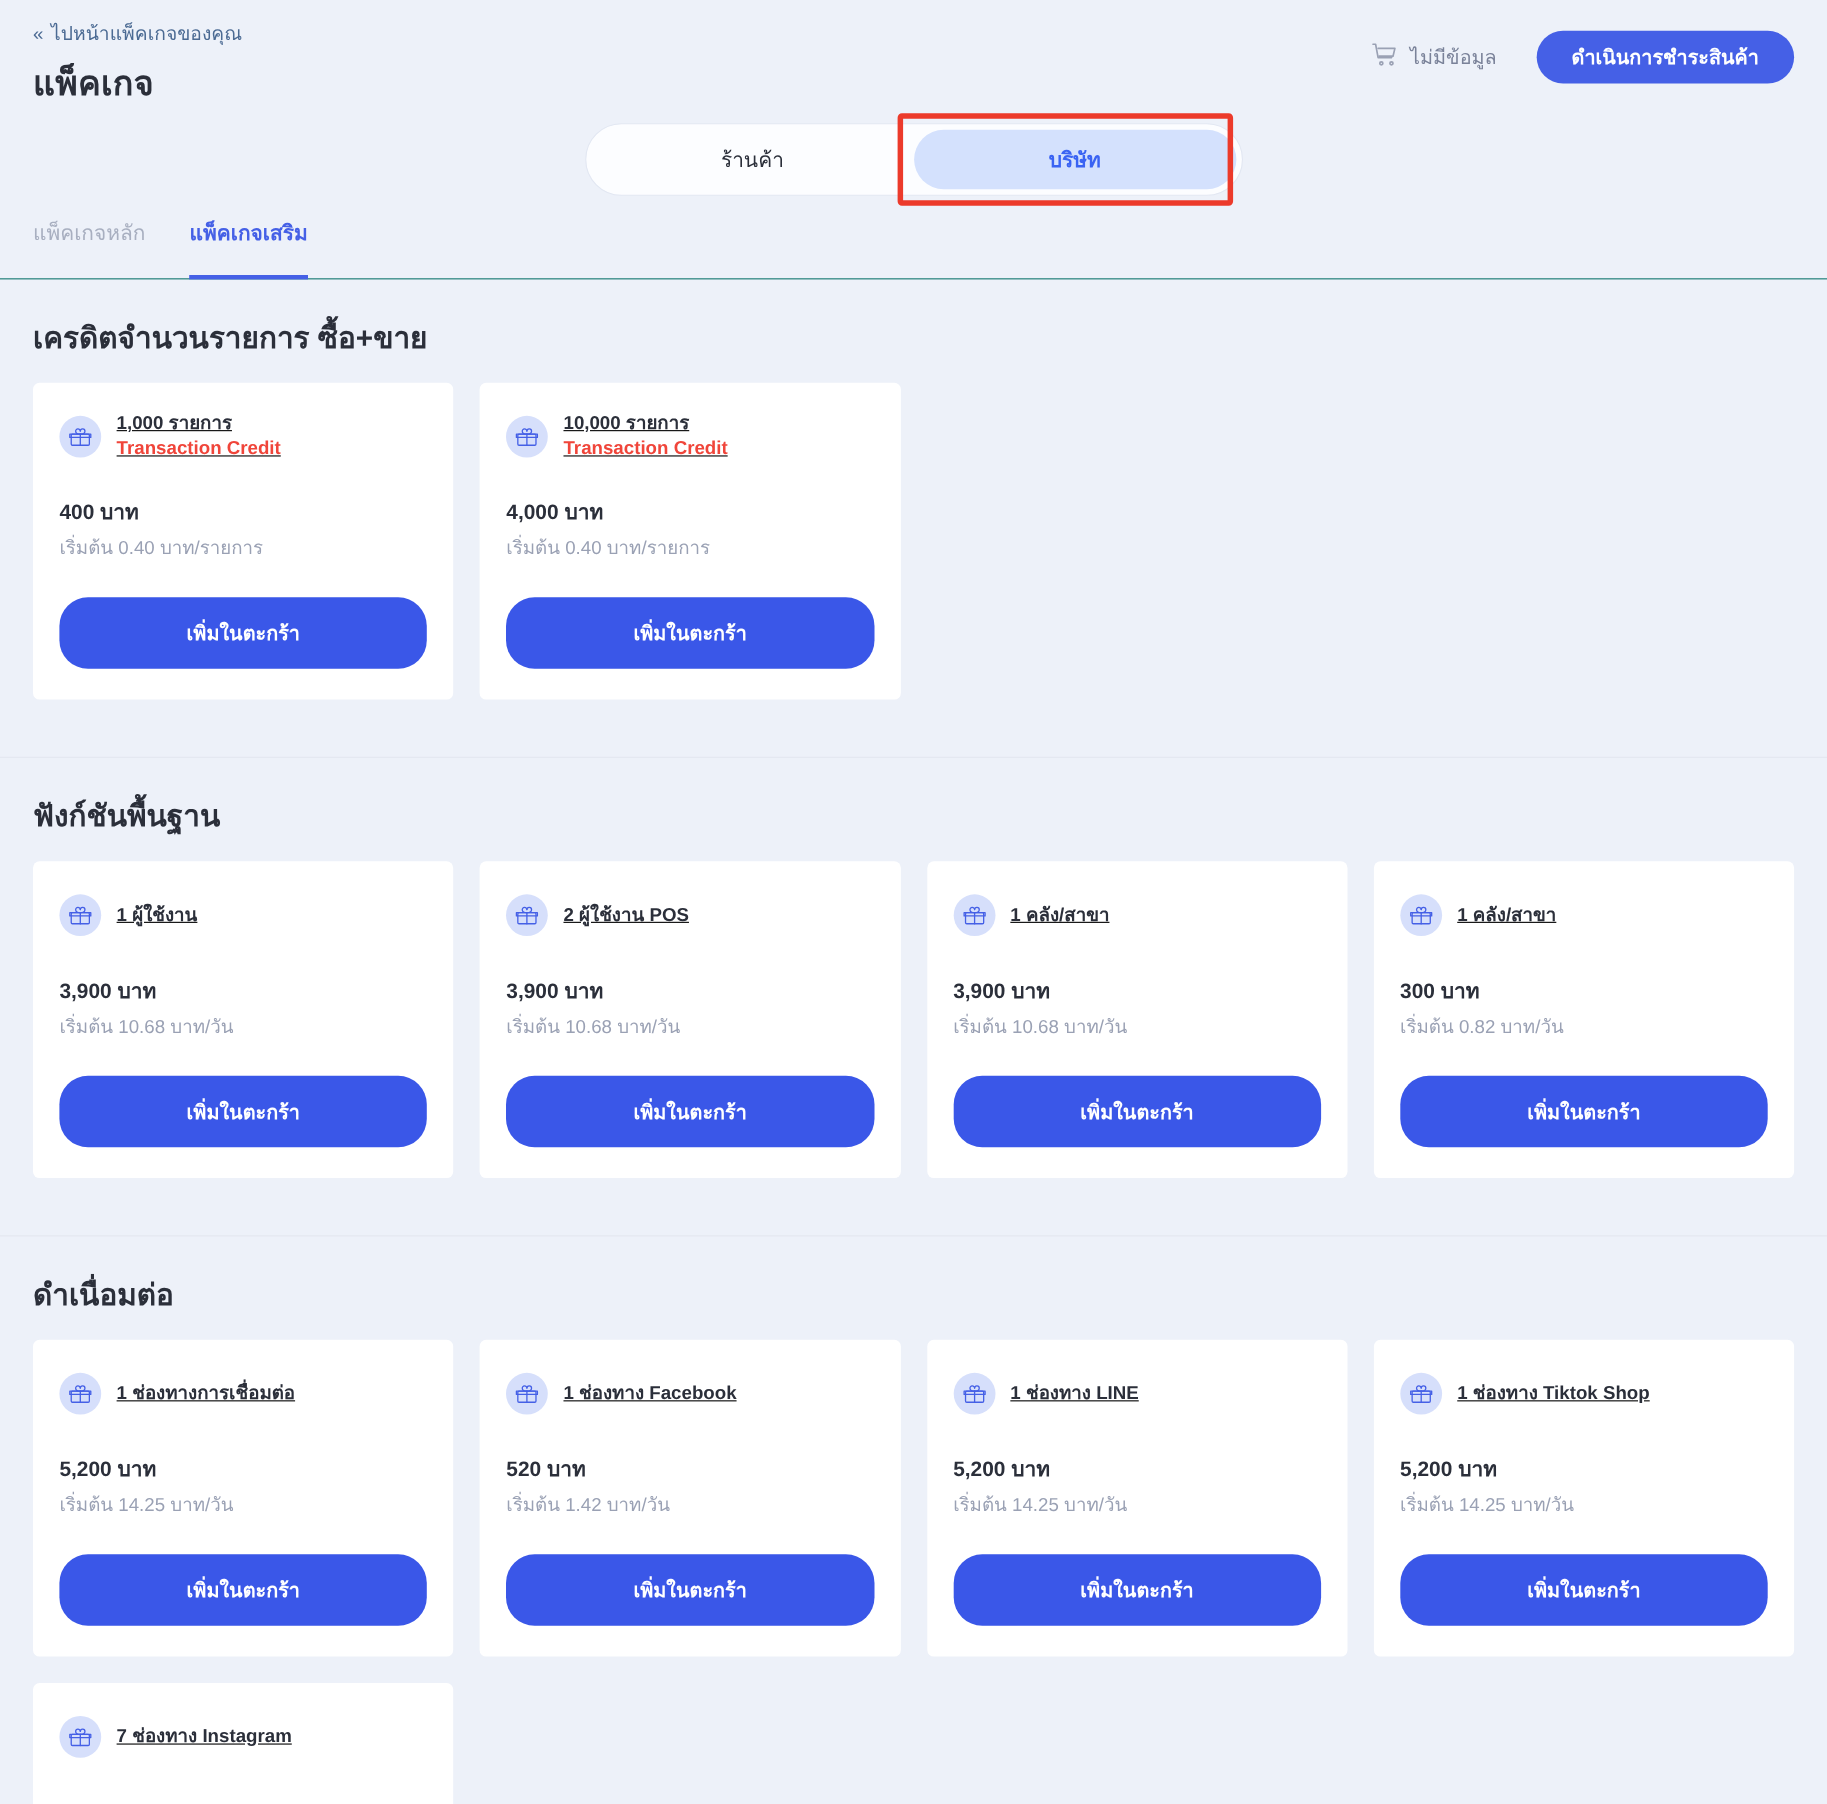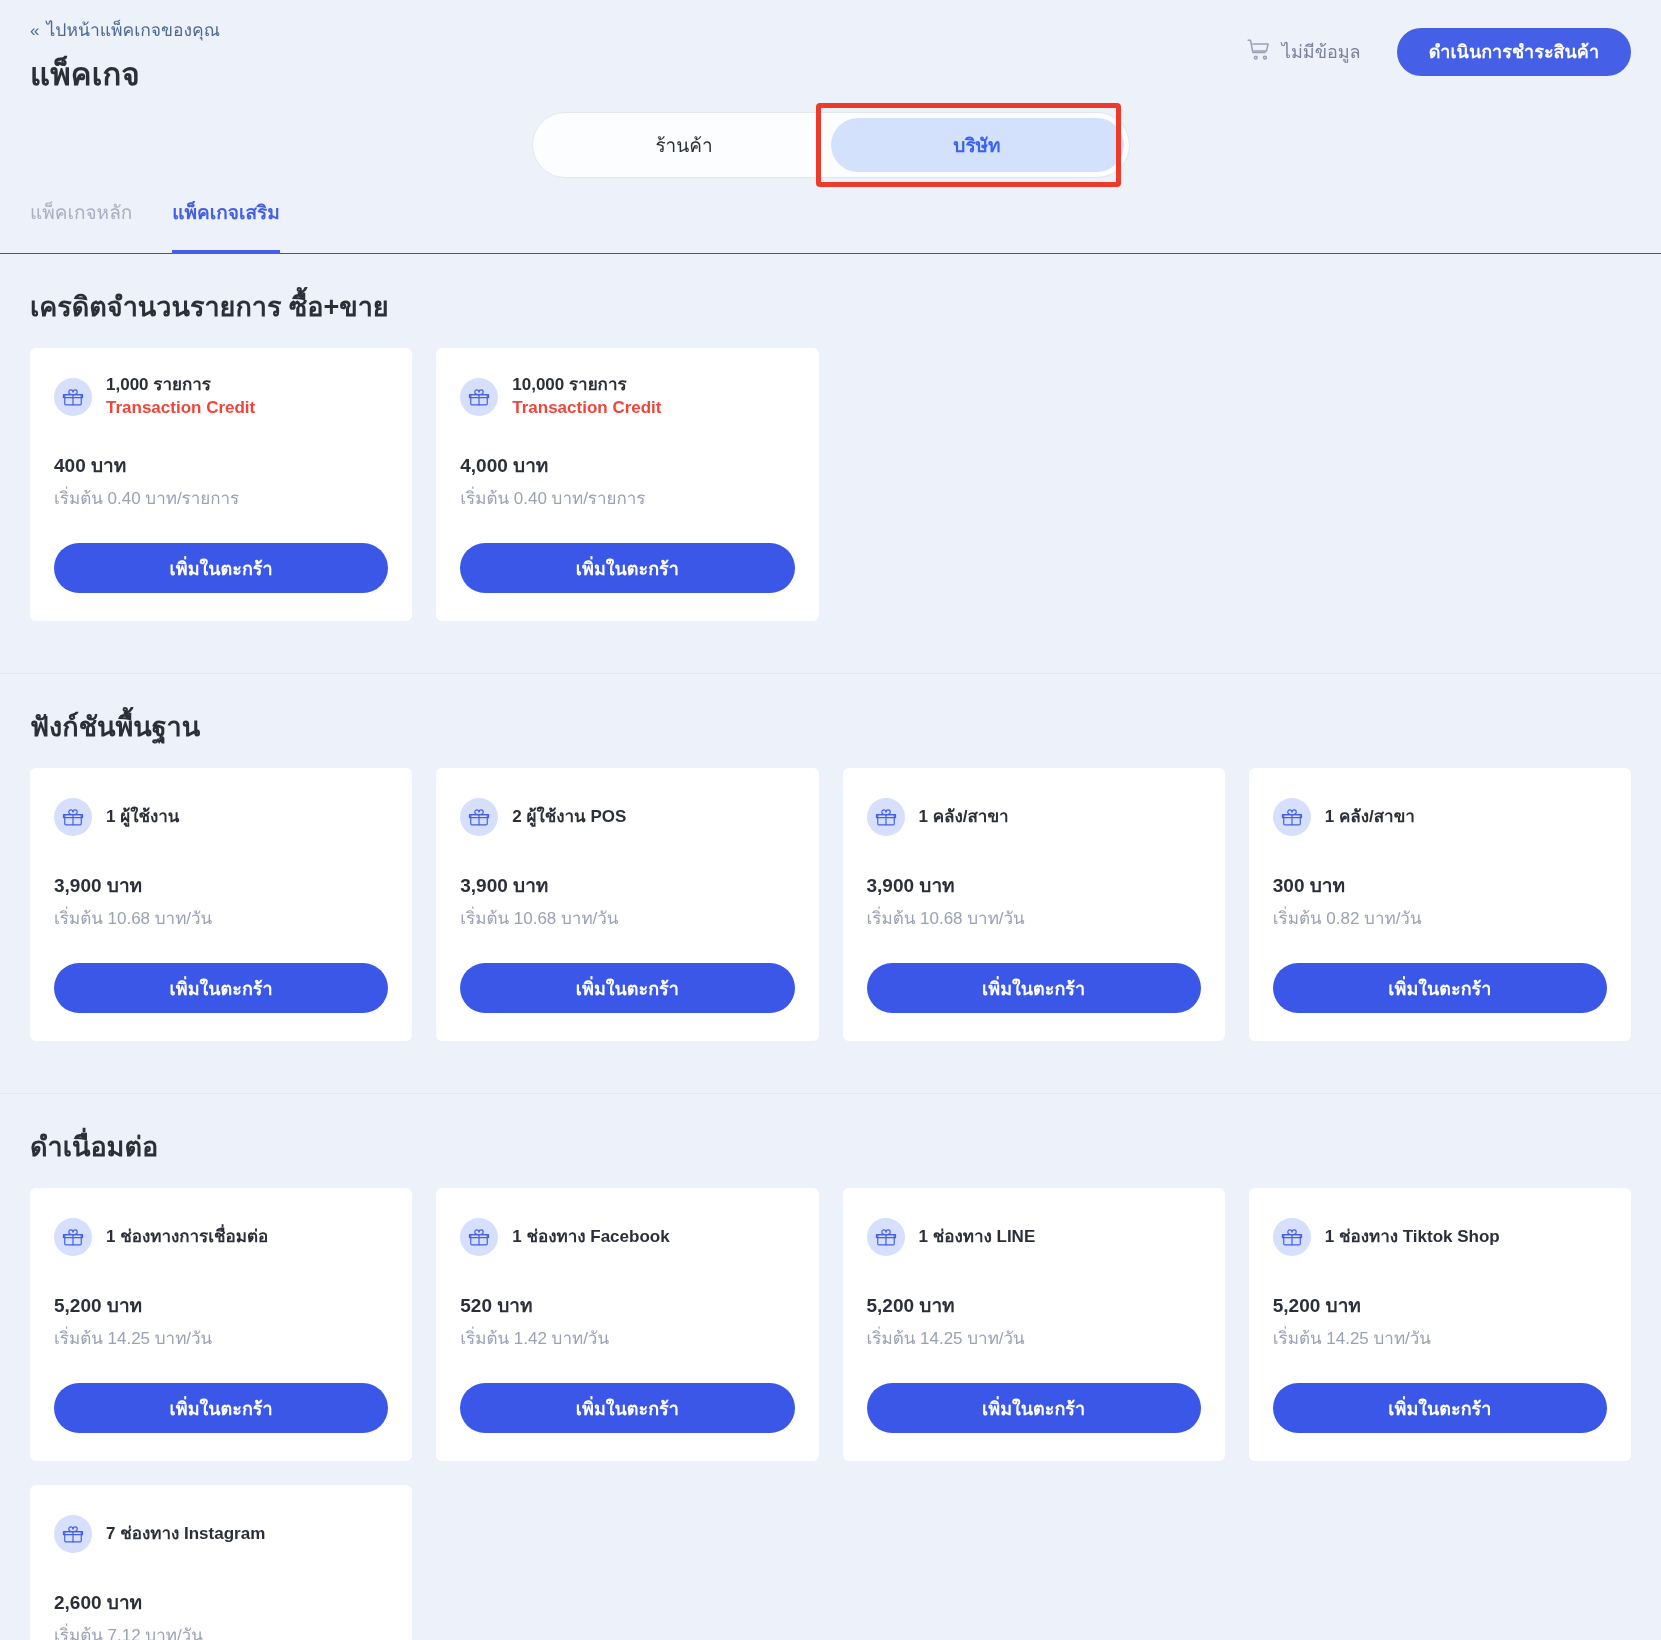--- a/index.html
+++ b/index.html
@@ -180,20 +180,21 @@
     padding: 26px 24px 28px 24px;
     display: flex;
     flex-direction: column;
   }
 
   .card-head {
     display: flex;
     align-items: center;
     gap: 14px;
     min-height: 46px;
+    text-decoration: underline;
   }
   .gift-badge {
     flex: 0 0 auto;
     width: 38px;
     height: 38px;
     border-radius: 50%;
     background: #d6dffb;
     display: flex;
     align-items: center;
     justify-content: center;
@@ -222,21 +223,21 @@
     font-size: 17px;
     color: #9aa1b4;
   }
 
   .add-btn {
     margin-top: 32px;
     background: #3a57e8;
     color: #ffffff;
     border: none;
     border-radius: 26px;
-    height: 50px;
+    height: 65px;
     font-size: 18px;
     font-weight: 700;
     cursor: pointer;
     font-family: inherit;
     width: 100%;
   }
 </style>
 </head>
 <body>
 

